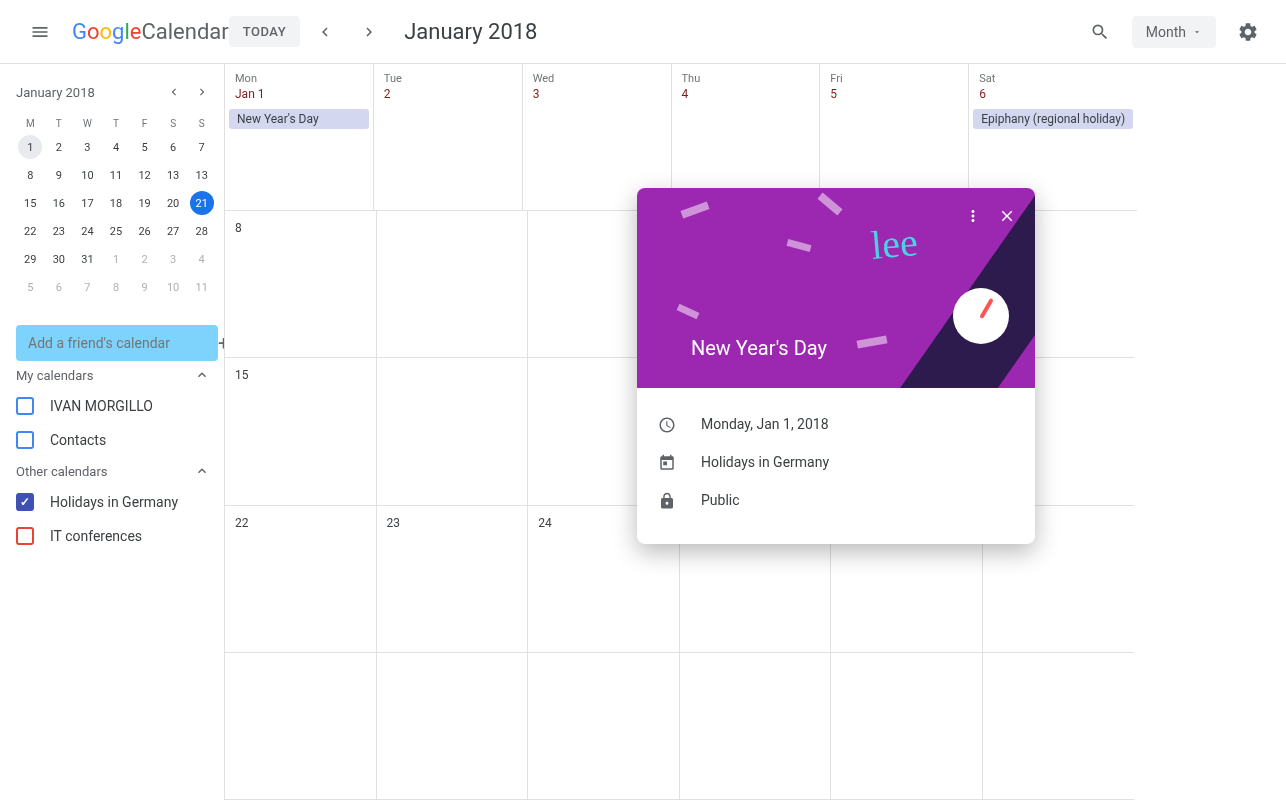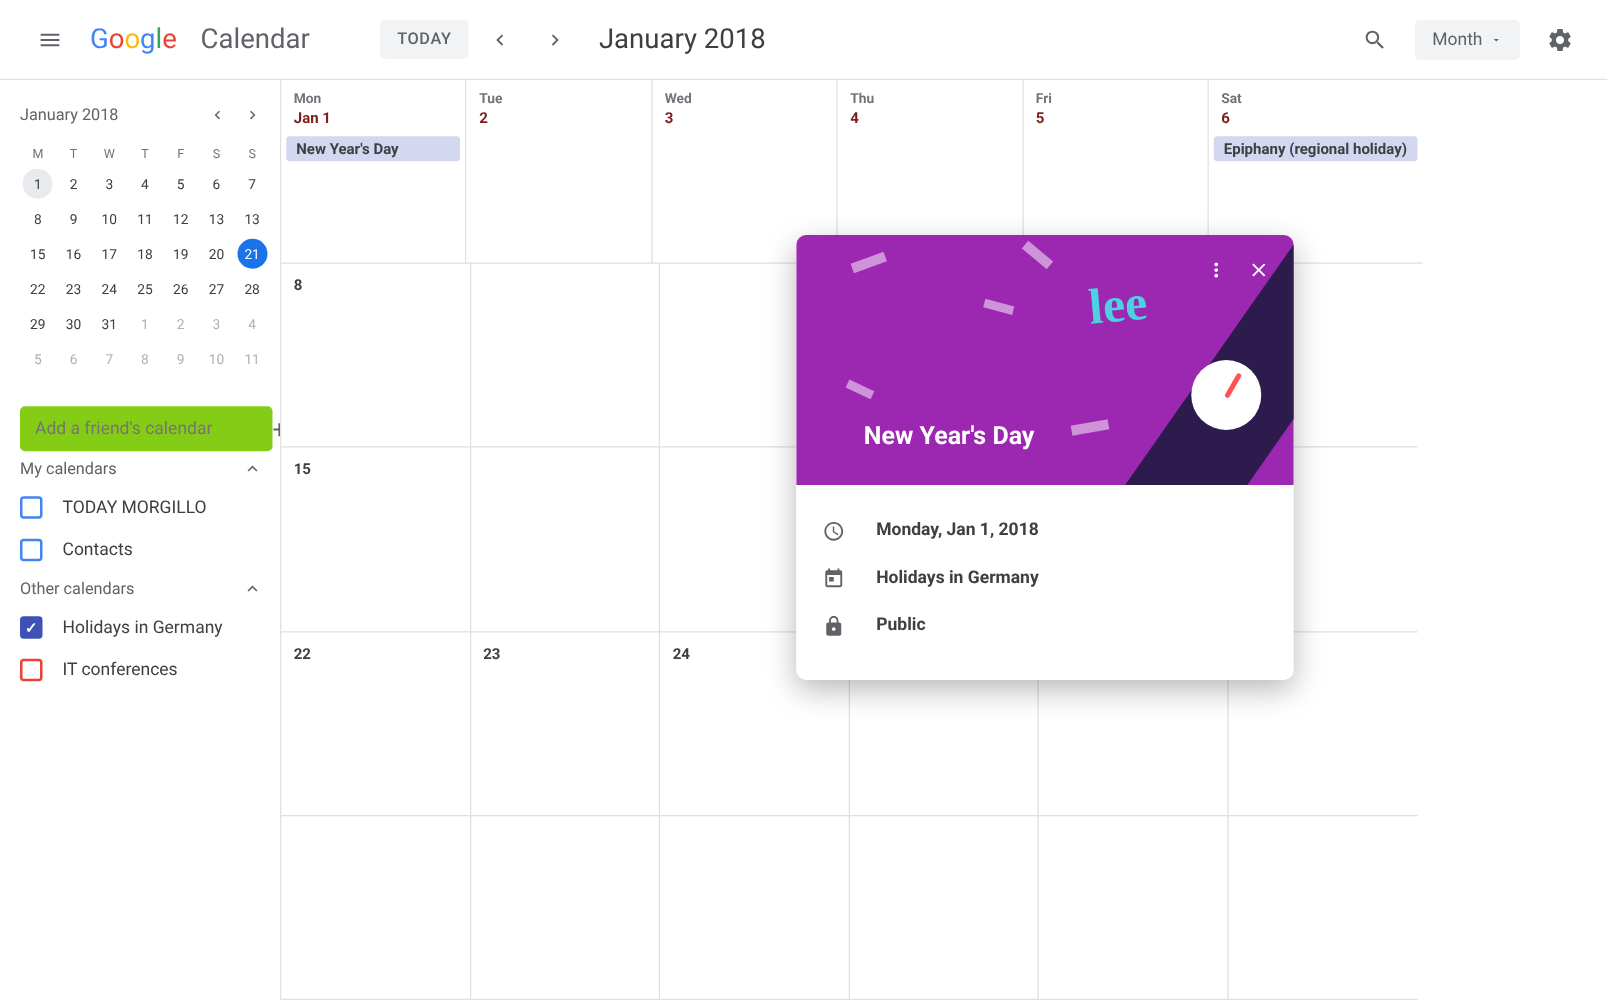--- a/index.html
+++ b/index.html
@@ -8,22 +8,22 @@
 
 .header { height: 64px; display: flex; align-items: center; padding: 0 16px; border-bottom: 1px solid #e0e0e0; }
 .menu-btn { width: 48px; height: 48px; display: flex; align-items: center; justify-content: center; cursor: pointer; border-radius: 50%; }
 .logo { display: flex; align-items: center; margin-left: 8px; font-size: 22px; }
 .logo-g1 { color: #4285f4; }
 .logo-g2 { color: #ea4335; }
 .logo-g3 { color: #fbbc05; }
 .logo-g4 { color: #4285f4; }
 .logo-g5 { color: #34a853; }
 .logo-g6 { color: #ea4335; }
-.logo-cal { color: #5f6368; font-weight: 400; margin-left: 19px; text-align: right; }
-.today-btn { margin-left: 56px; padding: 8px 14px; background: #f1f3f4; border-radius: 4px; font-size: 13px; font-weight: 500; letter-spacing: 0.5px; color: #5f6368; cursor: pointer; }
+.logo-cal { color: #5f6368; font-weight: 400; margin-left: 0; text-align: right; }
+.today-btn { padding: 8px 14px; background: #f1f3f4; border-radius: 4px; font-size: 13px; font-weight: 500; letter-spacing: 0.5px; color: #5f6368; cursor: pointer; }
 .nav-arrow { width: 38px; height: 38px; display: flex; align-items: center; justify-content: center; cursor: pointer; color: #5f6368; margin-left: 6px; }
 .current-month { margin-left: 16px; font-size: 22px; color: #3c4043; }
 .header-spacer { flex: 1; }
 .search-btn, .settings-btn { width: 44px; height: 44px; display: flex; align-items: center; justify-content: center; cursor: pointer; color: #5f6368; }
 .view-select { padding: 8px 14px; background: #f1f3f4; border-radius: 4px; font-size: 14px; color: #5f6368; display: flex; align-items: center; gap: 6px; cursor: pointer; margin: 0 10px; }
 
 
 .body { display: flex; height: calc(100% - 64px); }
 .sidebar { width: 225px; padding: 16px 0 0 16px; border-right: 1px solid #e0e0e0; overflow-y: auto; }
 .mini-header { display: flex; align-items: center; justify-content: space-between; padding-right: 10px; margin-bottom: 10px; }
@@ -32,33 +32,33 @@
 .mini-nav span { width: 24px; height: 24px; display: flex; align-items: center; justify-content: center; cursor: pointer; color: #5f6368; }
 .mini-cal { width: 200px; }
 .mini-dow, .mini-week { display: grid; grid-template-columns: repeat(7, 1fr); text-align: center; }
 .mini-dow span { font-size: 10px; color: #70757a; padding: 4px 0; }
 .mini-week span { font-size: 11px; color: #3c4043; padding: 6px 0; cursor: pointer; width: 24px; height: 24px; margin: 2px auto; display: flex; align-items: center; justify-content: center; border-radius: 50%; }
 .mini-week .dim { color: #b0b0b0; }
 .mini-week .sel { background: #e8eaed; }
 .mini-week .today { background: #1a73e8; color: #fff; }
 
 .friend-row { display: flex; align-items: center; margin-top: 24px; padding-right: 14px; }
-.friend-input { flex: 1; padding: 10px 12px; background: #84cc16; border: none; font-size: 14px; color: #5f6368; border-radius: 4px; }
+.friend-input { flex: 1; padding: 10px 12px; background: #7dd3fc; border: none; font-size: 14px; color: #5f6368; border-radius: 4px; }
 .plus-btn { width: 32px; display: flex; align-items: center; justify-content: center; cursor: pointer; color: #5f6368; font-size: 20px; }
 
 .cal-section { padding-right: 14px; }
 .cal-section-h { display: flex; justify-content: space-between; align-items: center; font-size: 13px; color: #5f6368; cursor: pointer; padding: 6px 0; }
 .cal-item { display: flex; align-items: center; padding: 8px 0; gap: 16px; cursor: pointer; }
 .cal-cb { width: 18px; height: 18px; border: 2px solid; border-radius: 3px; flex-shrink: 0; display: flex; align-items: center; justify-content: center; }
 .cal-cb.checked { background: currentColor; }
 .cal-cb.checked::after { content: '✓'; color: #fff; font-size: 12px; font-weight: bold; }
 .cal-label { font-size: 14px; color: #3c4043; }
 
 
-.main { flex: 1; display: flex; flex-direction: column; position: relative; font-weight: bold; }
+.main { flex: 1; display: flex; flex-direction: column; position: relative; }
 .grid-body { flex: 1; display: grid; grid-template-rows: repeat(5, 1fr); }
 .grid-week { display: grid; grid-template-columns: repeat(7, 1fr); }
 .cell { border-right: 1px solid #e0e0e0; border-bottom: 1px solid #e0e0e0; padding: 4px; position: relative; }
 .cell:last-child { border-right: none; }
 .dow-label { font-size: 11px; color: #70757a; text-transform: none; padding: 4px 6px 0; }
 .daynum { font-size: 12px; color: #7f1d1d; padding: 2px 6px 6px; }
 .day-only { font-size: 12px; color: #3c4043; padding: 6px; }
 .event-chip { background: #d4d7f0; color: #3c4043; font-size: 12px; padding: 3px 8px; border-radius: 3px; margin: 2px 0; white-space: nowrap; overflow: hidden; text-overflow: ellipsis; cursor: pointer; }
 
 
@@ -225,21 +225,21 @@
     <div class="cal-section">
       <div class="cal-section-h">
         <span>My calendars</span>
         <svg width="16" height="16" viewBox="0 0 24 24" fill="currentColor">
             <path d="M12 8l-6 6 1.41 1.41L12 10.83l4.59 4.58L18 14z"></path>
           </svg>
       </div>
       <div id="my-cals">
           <div class="cal-item">
             <div class="cal-cb" style="color: rgb(66, 133, 244); border-color: rgb(66, 133, 244);"></div>
-            <span class="cal-label">TODAY MORGILLO</span>
+            <span class="cal-label">IVAN MORGILLO</span>
           </div>
           <div class="cal-item">
             <div class="cal-cb" style="color: rgb(66, 133, 244); border-color: rgb(66, 133, 244);"></div>
             <span class="cal-label">Contacts</span>
           </div>
         </div>
     </div>
 
     <div class="cal-section">
       <div class="cal-section-h">

